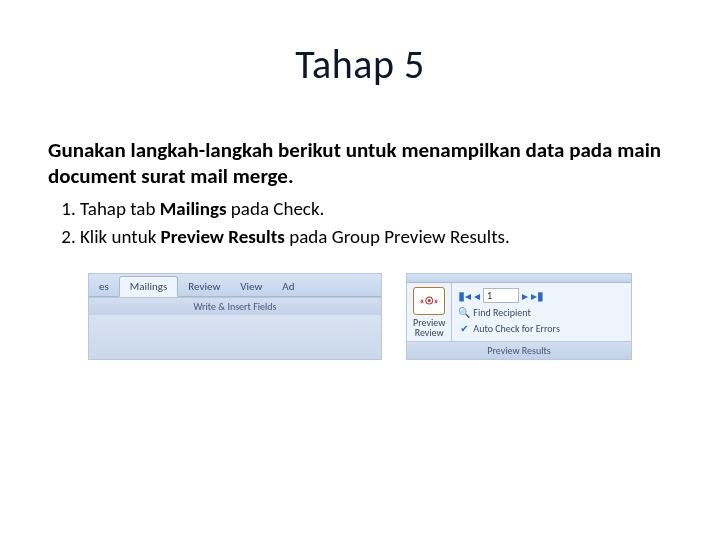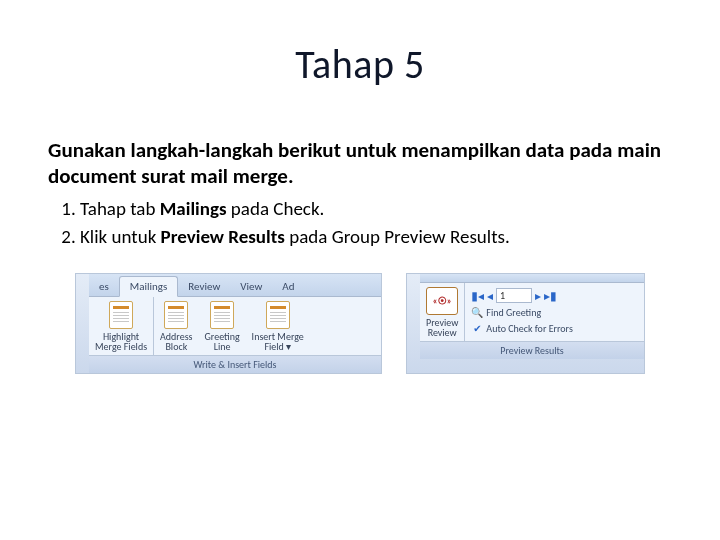--- a/index.html
+++ b/index.html
@@ -41,21 +41,20 @@
   .ribbon-row {
     display: flex;
     gap: 24px;
     justify-content: center;
   }
   .ribbon-panel {
     border: 1px solid #b9c7da;
     background: linear-gradient(#e4ecf7, #cbd8ec);
     font-size: 10px;
     color: #3a3a3a;
-    padding-left: 13px;
   }
   .tabs {
     display: flex;
     background: linear-gradient(#d7e4f5,#c3d4eb);
     border-bottom: 1px solid #aab9cf;
     height: 22px;
     align-items: flex-end;
   }
   .tab {
     padding: 3px 10px 3px;
@@ -162,43 +161,20 @@
 
   <div class="ribbon-row">
 
     <div class="ribbon-panel" style="width:292px">
       <div class="tabs">
         <div class="tab">es</div>
         <div class="tab active">Mailings</div>
         <div class="tab">Review</div>
         <div class="tab">View</div>
         <div class="tab">Ad</div>
-      </div>
-      <div class="group-body">
-        <div class="btn">
-          <div class="icon-box"></div>
-          <span style="white-space:pre-line">Highlight
-Merge Fields</span>
-        </div>
-        <div class="sep"></div>
-        <div class="btn">
-          <div class="icon-box"></div>
-          <span style="white-space:pre-line">Address
-Block</span>
-        </div>
-        <div class="btn">
-          <div class="icon-box"></div>
-          <span style="white-space:pre-line">Greeting
-Line</span>
-        </div>
-        <div class="btn">
-          <div class="icon-box"></div>
-          <span style="white-space:pre-line">Insert Merge
-Field ▾</span>
-        </div>
       </div>
       <div class="group-footer">Write &amp; Insert Fields</div>
     </div>
 
     <div class="ribbon-panel" style="width:224px">
       <div class="tabs" style="height:8px"></div>
       <div class="group-body" style="align-items:stretch">
         <div class="btn">
           <div class="preview-icon">«⦿»</div>
           <span style="white-space:pre-line">Preview
@@ -208,21 +184,21 @@
         <div class="nav-controls">
           <div class="nav-row">
             <span class="nav-btn">▮◂</span>
             <span class="nav-btn">◂</span>
             <span class="rec-box">1</span>
             <span class="nav-btn">▸</span>
             <span class="nav-btn">▸▮</span>
           </div>
           <div class="nav-row">
             <span class="tiny-icon">🔍</span>
-            <span>Find Greeting</span>
+            <span>Find Recipient</span>
           </div>
           <div class="nav-row">
             <span class="tiny-icon">✔</span>
             <span>Auto Check for Errors</span>
           </div>
         </div>
       </div>
       <div class="group-footer">Preview Results</div>
     </div>
   </div>

